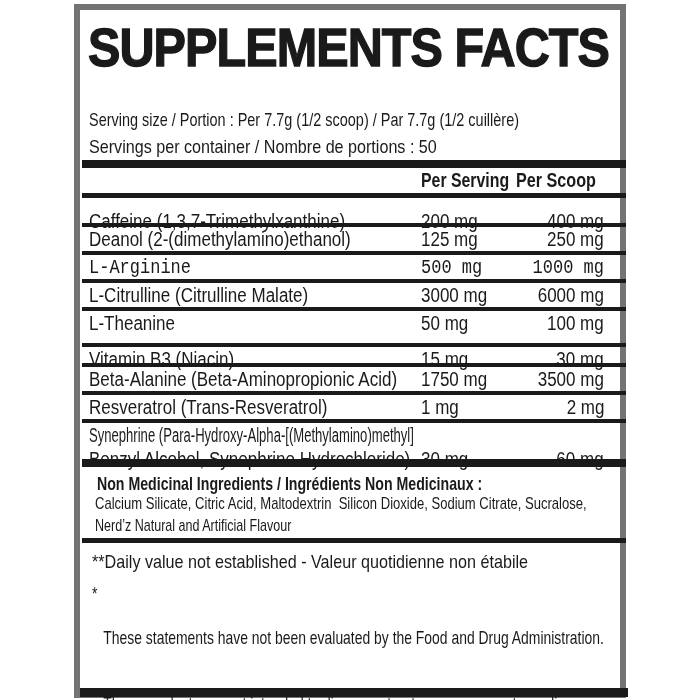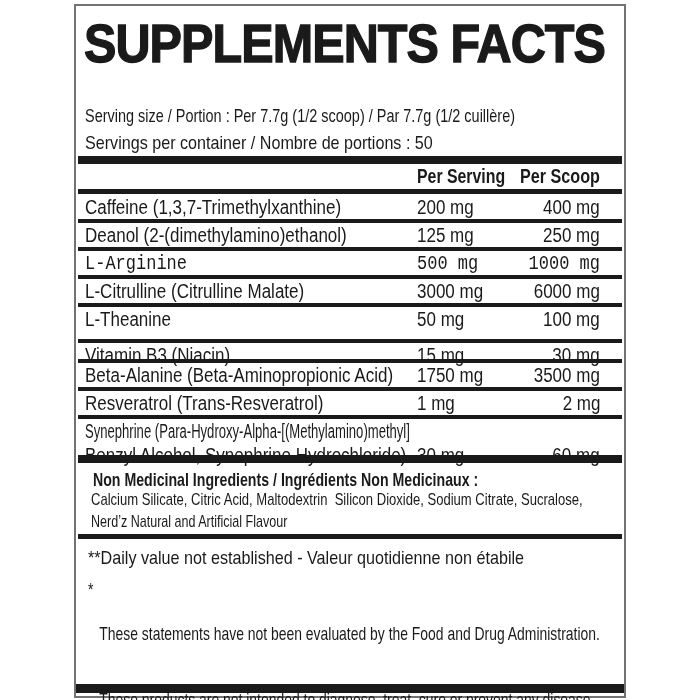--- a/index.html
+++ b/index.html
@@ -1,19 +1,19 @@
 <!DOCTYPE html>
 <html><head>
 <meta charset="utf-8">
 <style>
   html,body{margin:0;padding:0;background:#ffffff;}
   body{width:700px;height:700px;position:relative;overflow:hidden;
        font-family:"Liberation Sans","DejaVu Sans",sans-serif;color:#1a1a1a;}
   .panel{position:absolute;left:74px;top:4px;width:552px;height:694px;
-         border:2px solid #737373;background:#fff;box-sizing:border-box;}
+         border:6px solid #737373;background:#fff;box-sizing:border-box;}
   .panel *{position:absolute;white-space:pre;}
   .bar{background:#1a1a1a;left:2px;width:544px;}
   .bar-full{background:#1a1a1a;left:0;width:548px;}
   .fit{transform-origin:0 50%;display:inline-block;}
   .fit-r{transform-origin:100% 50%;display:inline-block;}
   .title{left:8px;top:10px;font-size:53px;font-weight:bold;line-height:1.05;
          letter-spacing:-1px;-webkit-text-stroke:1.3px #1a1a1a;}
   .subtitle{left:8px;top:63px;font-size:34px;font-weight:bold;letter-spacing:2px;
             -webkit-text-stroke:1px #1a1a1a;}
   .serv{left:9px;font-size:19px;}
@@ -54,21 +54,21 @@
 
   <div class="serv fit" style="top: 126px; transform: scaleX(0.84878);">Servings per container / Nombre de portions : 50</div>
 
   <div class="bar bar-top"></div>
 
   <div class="colhead ch-serving fit" style="transform: scaleX(0.792793);">Per Serving</div>
   <div class="colhead ch-scoop fit-r" style="transform: scaleX(0.808081);">Per Scoop</div>
 
   <div class="bar bar-head"></div>
 
-  <div id="table-host" style="left:0;top:0;width:548px;height:0;"><div class="row" style="top: 190px; text-align: center;">
+  <div id="table-host" style="left:0;top:0;width:548px;height:0;"><div class="row" style="top: 200px; text-align: center;">
     
     <span class="nm fit" style="transform: scaleX(0.85);">Caffeine (1,3,7-Trimethylxanthine)</span>
     
     <span class="v2 fit" style="transform: scaleX(0.85);">200 mg</span>
     <span class="v3 fit-r" style="transform: scaleX(0.85);">400 mg</span>
   </div><div class="row" style="top: 218px;">
     <div class="sep"></div>
     <span class="nm fit" style="transform: scaleX(0.85);">Deanol (2-(dimethylamino)ethanol)</span>
     
     <span class="v2 fit" style="transform: scaleX(0.85);">125 mg</span>

